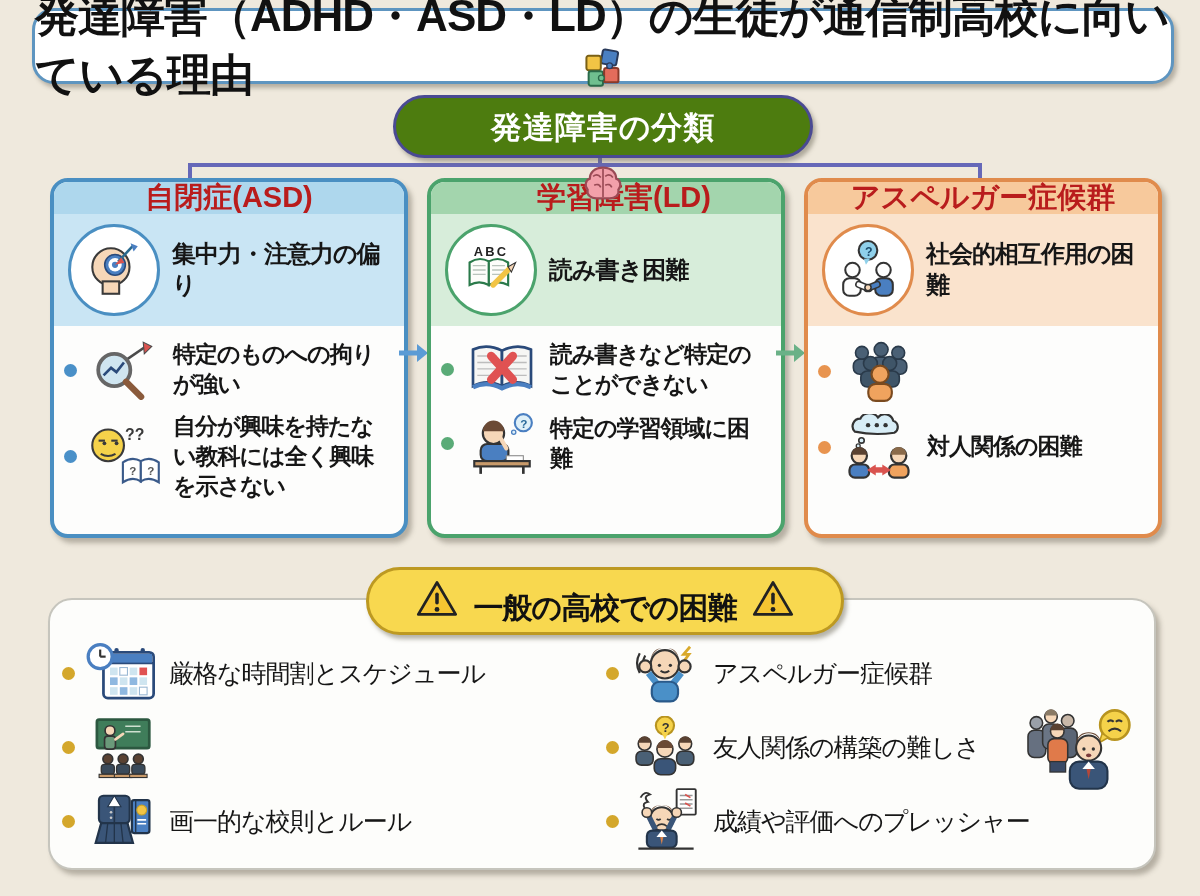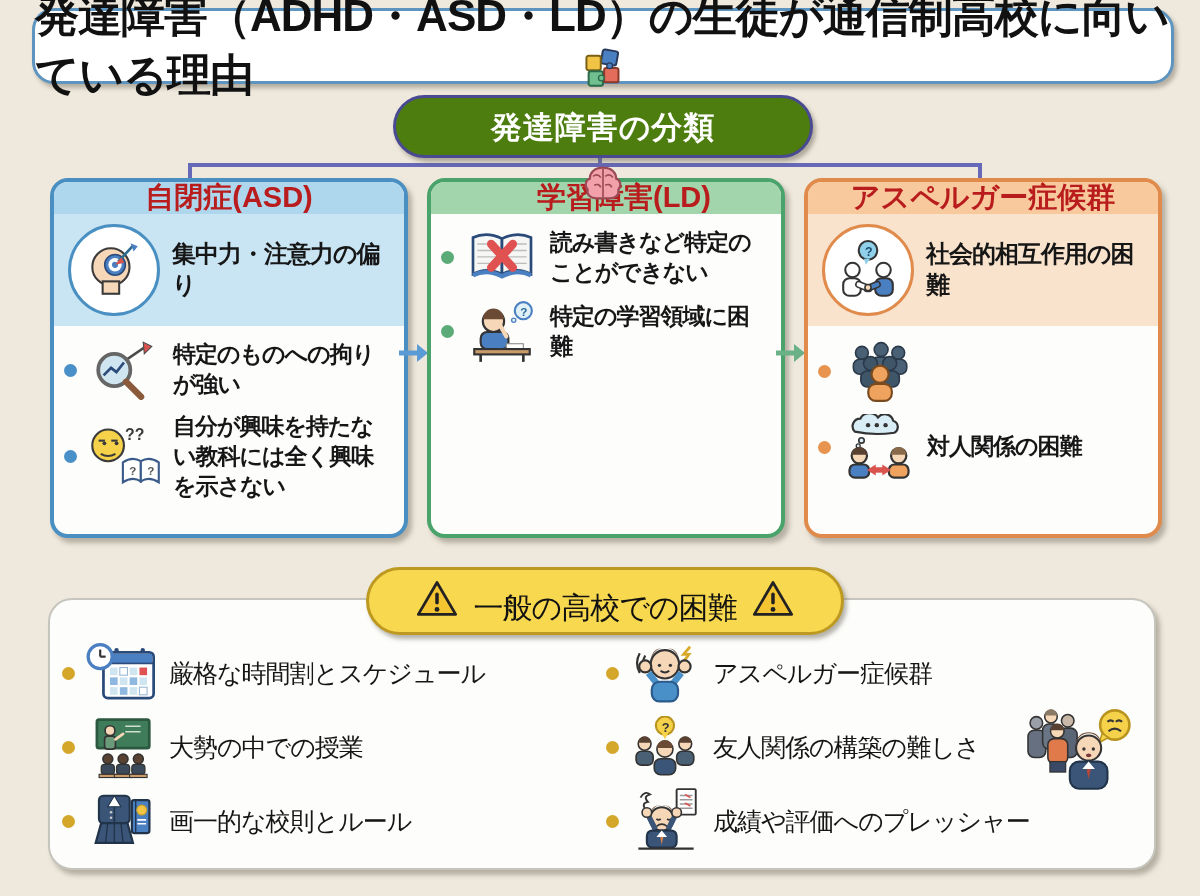--- a/index.html
+++ b/index.html
@@ -54,21 +54,21 @@
   .flow-arrow{position:absolute;top:340px;z-index:2;}
   .flow-arrow.a1{left:397px;}
   .flow-arrow.a2{left:774px;}
 
   
   .panel{position:absolute;left:48px;top:598px;width:1104px;height:268px;background:#fdfdfb;
     border:2px solid #c6c5bd;border-radius:24px;box-shadow:4px 5px 5px rgba(110,105,90,.45);z-index:1;}
   .diff-pill{position:absolute;left:366px;top:567px;width:472px;height:62px;background:#f8d84f;
     border:3px solid #bd9922;border-radius:34px;box-shadow:3px 4px 4px rgba(110,105,90,.5);
     display:flex;align-items:center;justify-content:center;gap:14px;z-index:4;}
-  .diff-pill .lbl{font-size:30px;font-weight:400;color:#111;letter-spacing:-1px;margin-top:15px;}
+  .diff-pill .lbl{font-size:30px;font-weight:700;color:#111;letter-spacing:-1px;margin-top:15px;}
   .col{position:absolute;top:636px;z-index:3;}
   .col.left{left:62px;width:530px;}
   .col.right{left:606px;width:520px;}
   .b-row{height:74px;display:flex;align-items:center;gap:10px;}
   .b-dot{flex:none;width:13px;height:13px;border-radius:50%;background:#d4a72b;}
   .b-icon{flex:none;width:74px;display:flex;align-items:center;justify-content:center;}
   .b-label{font-size:25px;font-weight:400;letter-spacing:-1px;}
   .extra-art{position:absolute;left:1012px;top:702px;z-index:3;}
 </style>
 </head>
@@ -162,20 +162,33 @@
 
   <span class="flow-arrow a1">
     <svg width="32" height="26" viewBox="0 0 32 26">
       <line x1="2" y1="13" x2="22" y2="13" stroke="#5b9bd5" stroke-width="5"></line>
       <polygon points="20,4 31,13 20,22" fill="#5b9bd5"></polygon>
     </svg>
   </span>
 
   <div class="card green">
     <div class="card-header">学習障害(LD)</div>
+    <div class="featured">
+      <div class="feat-circle">
+        <svg width="60" height="56" viewBox="0 0 56 52">
+          <text x="12" y="13" font-size="12" font-weight="bold" fill="#222" letter-spacing="2">ABC</text>
+          <path d="M8 19 Q17 13 26 18 V40 Q17 35 8 40 Z" fill="#fdfdfa" stroke="#2a7a4a" stroke-width="2"></path>
+          <path d="M44 19 Q35 13 26 18 V40 Q35 35 44 40 Z" fill="#fdfdfa" stroke="#2a7a4a" stroke-width="2"></path>
+          <path d="M11 22 h12 M11 26 h12 M11 30 h12 M29 22 h12 M29 26 h12 M29 30 h12" stroke="#b9c4bc" stroke-width="1.2"></path>
+          <line x1="30" y1="40" x2="45" y2="25" stroke="#f2c445" stroke-width="5" stroke-linecap="round"></line>
+          <polygon points="44,23 51,19 47,28" fill="#f6d7b8" stroke="#333" stroke-width="1"></polygon>
+        </svg>
+      </div>
+      <div class="feat-label">読み書き困難</div>
+    </div>
     <div class="card-body">
       <div class="c-row">
         <span class="dot"></span>
         <span class="c-icon">
           <svg width="72" height="58" viewBox="0 0 66 54">
             <path d="M6 8 Q19 2 33 9 V42 Q19 35 6 42 Z" fill="#f6f6f4" stroke="#2a4a7a" stroke-width="2.5"></path>
             <path d="M60 8 Q47 2 33 9 V42 Q47 35 60 42 Z" fill="#f6f6f4" stroke="#2a4a7a" stroke-width="2.5"></path>
             <path d="M10 14 h18 M10 20 h18 M10 26 h18 M10 32 h18 M38 14 h18 M38 20 h18 M38 26 h18 M38 32 h18" stroke="#bdbdbd" stroke-width="1.3"></path>
             <path d="M6 43 Q19 37 33 44 Q47 37 60 43" stroke="#4a7fc1" stroke-width="4" fill="none"></path>
             <line x1="23" y1="14" x2="43" y2="36" stroke="#e05252" stroke-width="8" stroke-linecap="round"></line>
@@ -342,21 +355,20 @@
           <circle cx="34" cy="40" r="4.5" fill="#5a4232" stroke="#333" stroke-width="1.5"></circle>
           <circle cx="48" cy="40" r="4.5" fill="#5a4232" stroke="#333" stroke-width="1.5"></circle>
           <rect x="14" y="45" width="12" height="9" rx="3" fill="#3a4a5a" stroke="#333" stroke-width="1.2"></rect>
           <rect x="28" y="45" width="12" height="9" rx="3" fill="#3a4a5a" stroke="#333" stroke-width="1.2"></rect>
           <rect x="42" y="45" width="12" height="9" rx="3" fill="#3a4a5a" stroke="#333" stroke-width="1.2"></rect>
           <rect x="12" y="54" width="16" height="3" fill="#c89a6a" stroke="#333" stroke-width="1"></rect>
           <rect x="26" y="54" width="16" height="3" fill="#c89a6a" stroke="#333" stroke-width="1"></rect>
           <rect x="40" y="54" width="16" height="3" fill="#c89a6a" stroke="#333" stroke-width="1"></rect>
         </svg>
       </span>
-      <span class="b-label">大勢の中での授業</span>
     </div>
     <div class="b-row">
       <span class="b-dot"></span>
       <span class="b-icon">
         <svg width="68" height="64" viewBox="0 0 62 58">
           <rect x="10" y="6" width="28" height="25" rx="4" fill="#3a5578" stroke="#22344a" stroke-width="2"></rect>
           <polygon points="24,6 18,16 30,16" fill="#fff" stroke="#22344a" stroke-width="1"></polygon>
           <line x1="24" y1="16" x2="24" y2="31" stroke="#22344a" stroke-width="1.5"></line>
           <circle cx="21" cy="21" r="1.2" fill="#c9c9c9"></circle>
             <circle cx="21" cy="26" r="1.2" fill="#c9c9c9"></circle>

